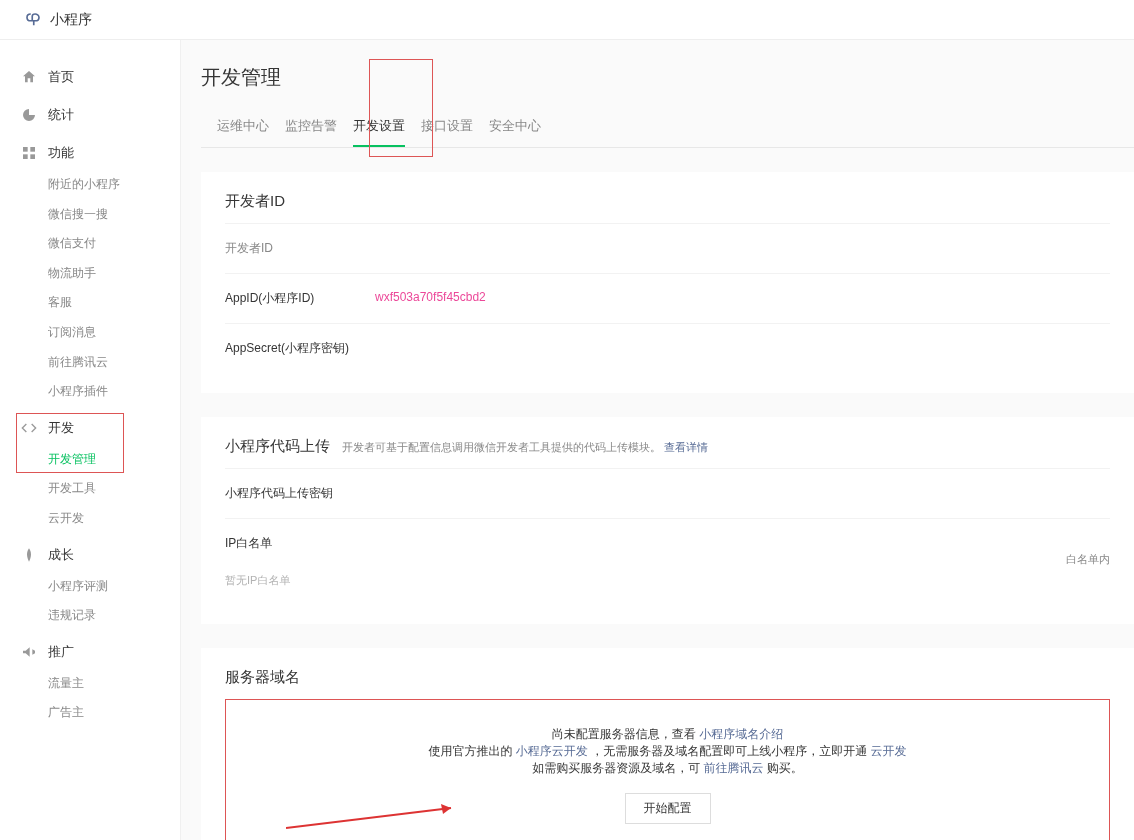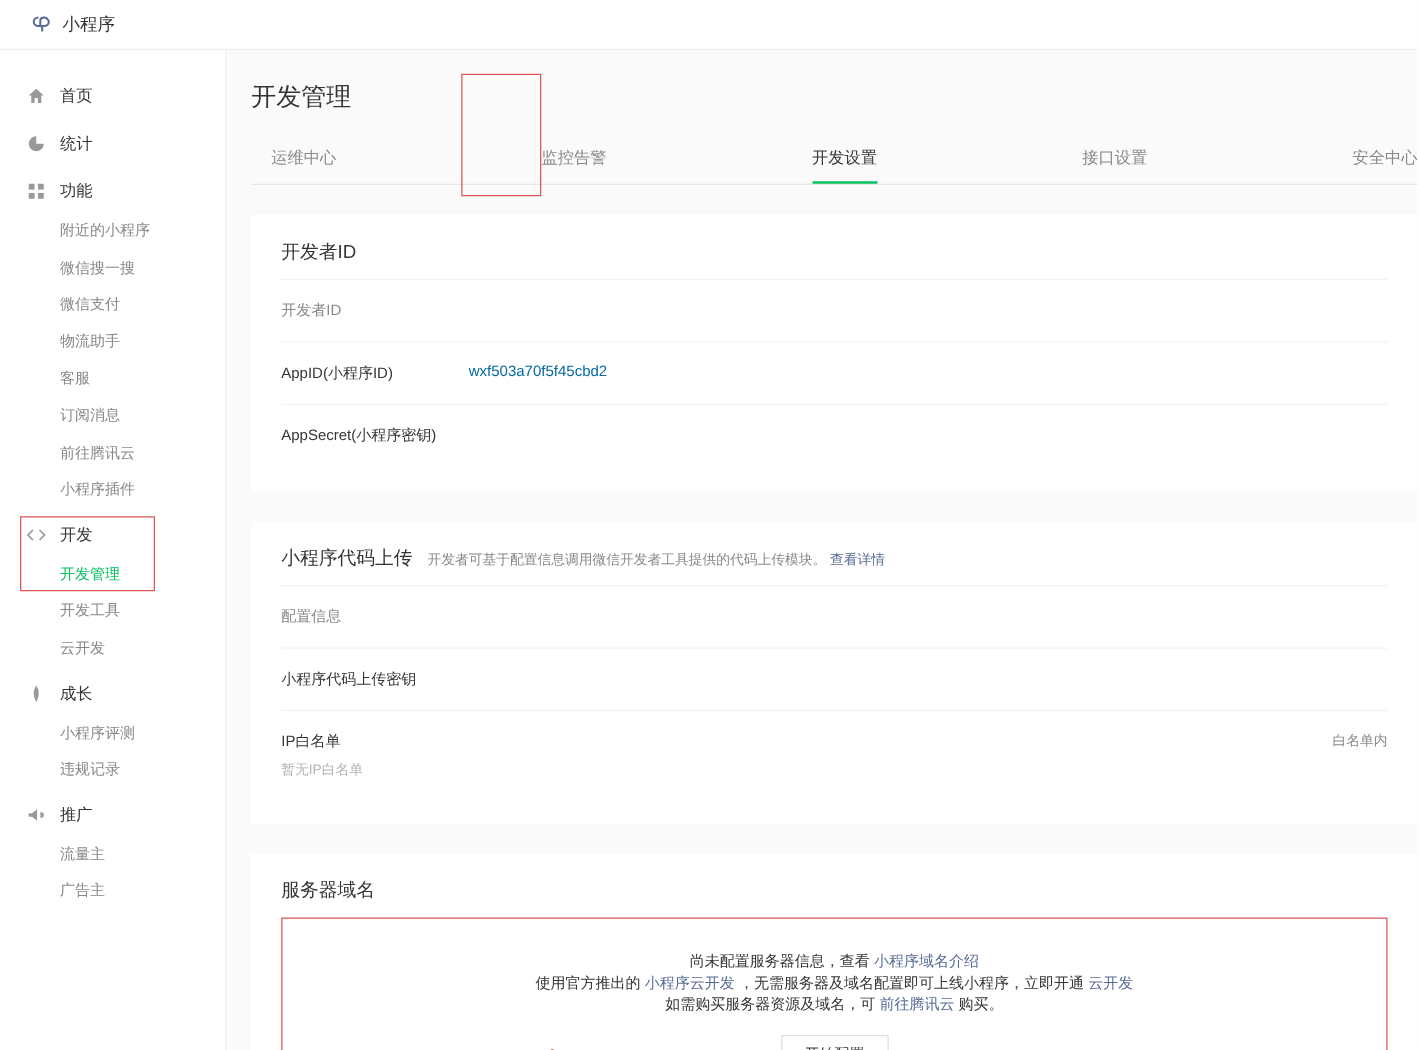--- a/index.html
+++ b/index.html
@@ -10,33 +10,33 @@
 .layout { display: flex; }
 .sidebar { width: 180px; padding: 20px 0; }
 .side-group { margin-bottom: 4px; }
 .side-head { display: flex; align-items: center; padding: 8px 20px; color: #353535; font-size: 13px; cursor: pointer; text-align: right; }
 .side-head .icon { width: 18px; height: 18px; margin-right: 10px; display: flex; align-items: center; justify-content: center; color: #888; }
 .side-sub { padding: 4px 20px 4px 48px; font-size: 12px; color: #888; cursor: pointer; line-height: 1.8; }
 .side-sub.active { color: #07c160; }
 .dev-box { position: absolute; left: 16px; width: 108px; height: 60px; border: 1px solid #d55; pointer-events: none; }
 .main { flex: 1; padding: 24px 0 40px 20px; background: #fafafa; border-left: 1px solid #f0f0f0; min-height: 800px; position: relative; }
 .page-title { font-size: 20px; padding: 0 0 16px 0; color: #353535; }
-.tabs { display: flex; gap: 31px; padding: 0 0 0 16px; border-bottom: 1px solid #e7e7e7; position: relative; justify-content: space-between; }
+.tabs { display: flex; gap: 16px; padding: 0 0 0 16px; border-bottom: 1px solid #e7e7e7; position: relative; }
 .tab { padding: 10px 0; font-size: 13px; color: #888; cursor: pointer; }
 .tab.active { color: #353535; border-bottom: 2px solid #07c160; }
 .tab-highlight-box { position: absolute; border: 1px solid #d55; pointer-events: none; }
 .card { background: #fff; margin: 24px 0 0 0; padding: 20px 24px; }
 .card-title { font-size: 15px; color: #353535; margin-bottom: 12px; display: flex; align-items: baseline; flex-wrap: wrap; gap: 12px; }
 .card-title .sub { font-size: 11px; color: #888; font-weight: normal; }
 .card-title .sub a { color: #576b95; cursor: pointer; }
 .field-row { padding: 16px 0; border-top: 1px solid #f2f2f2; display: flex; font-size: 12px; color: #353535; }
 .field-row:first-of-type { border-top: none; }
 .field-label { width: 150px; color: #353535; flex-shrink: 0; }
 .field-label.dim { color: #888; }
-.field-value { color: #0369a1; }
+.field-value { color: #ec4899; }
 .field-right { margin-left: auto; color: #888; font-size: 11px; }
 .field-help { font-size: 11px; color: #b2b2b2; margin-top:6px; }
 .domain-card { background: #fff; margin-top: 24px; padding: 20px 24px 40px; position: relative; }
 .domain-inner { border: 1px solid #d55; padding: 26px 20px 26px 20px; margin-top: 8px; text-align: center; font-size: 12px; color: #353535; position: relative; }
 .domain-inner a { color: #576b95; cursor: pointer; }
 .cfg-btn { display: inline-block; margin-top: 16px; padding: 6px 18px; border: 1px solid #ddd; background: #fff; color: #353535; font-size: 12px; cursor: pointer; }
 .arrow { position: absolute; left: 60px; bottom: 18px; pointer-events: none; }
 svg { display: block; }
 </style>
 </head>
@@ -170,27 +170,24 @@
 
     <div class="card">
       <div class="card-title">
         <span>小程序代码上传</span>
         <span class="sub">
           <span>开发者可基于配置信息调用微信开发者工具提供的代码上传模块。</span>
           <a>查看详情</a>
         </span>
       </div>
       <div class="field-row">
-        <div class="field-label dim">配置信息</div>
-      </div>
-      <div class="field-row">
         <div class="field-label">小程序代码上传密钥</div>
       </div>
       <div class="field-row" style="flex-direction:column;">
-        <div style="display:flex; width:100%;">
+        <div style="display:flex; width:100%;flex-direction:column;">
           <div class="field-label">IP白名单</div>
           <div class="field-right">白名单内</div>
         </div>
         <div class="field-help">暂无IP白名单</div>
       </div>
     </div>
 
     <div class="domain-card">
       <div class="card-title">服务器域名</div>
       <div class="domain-inner">

